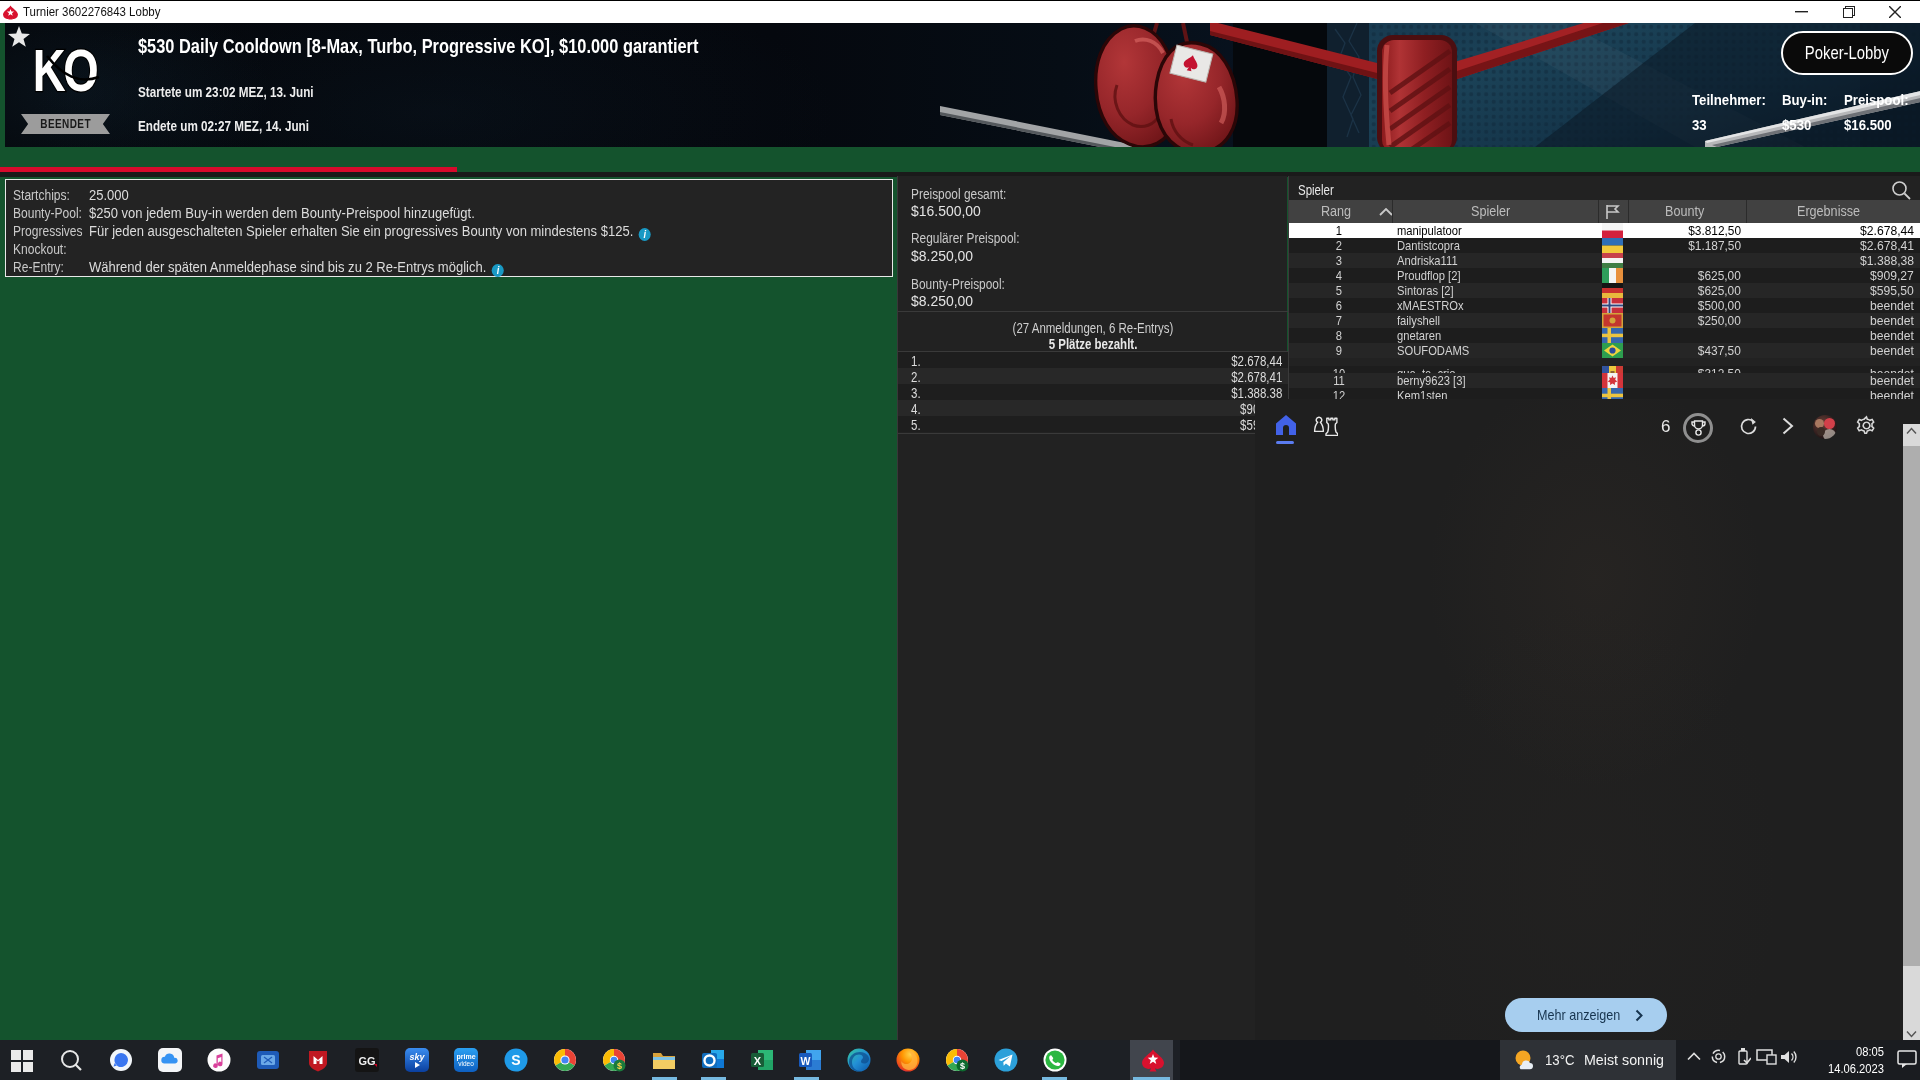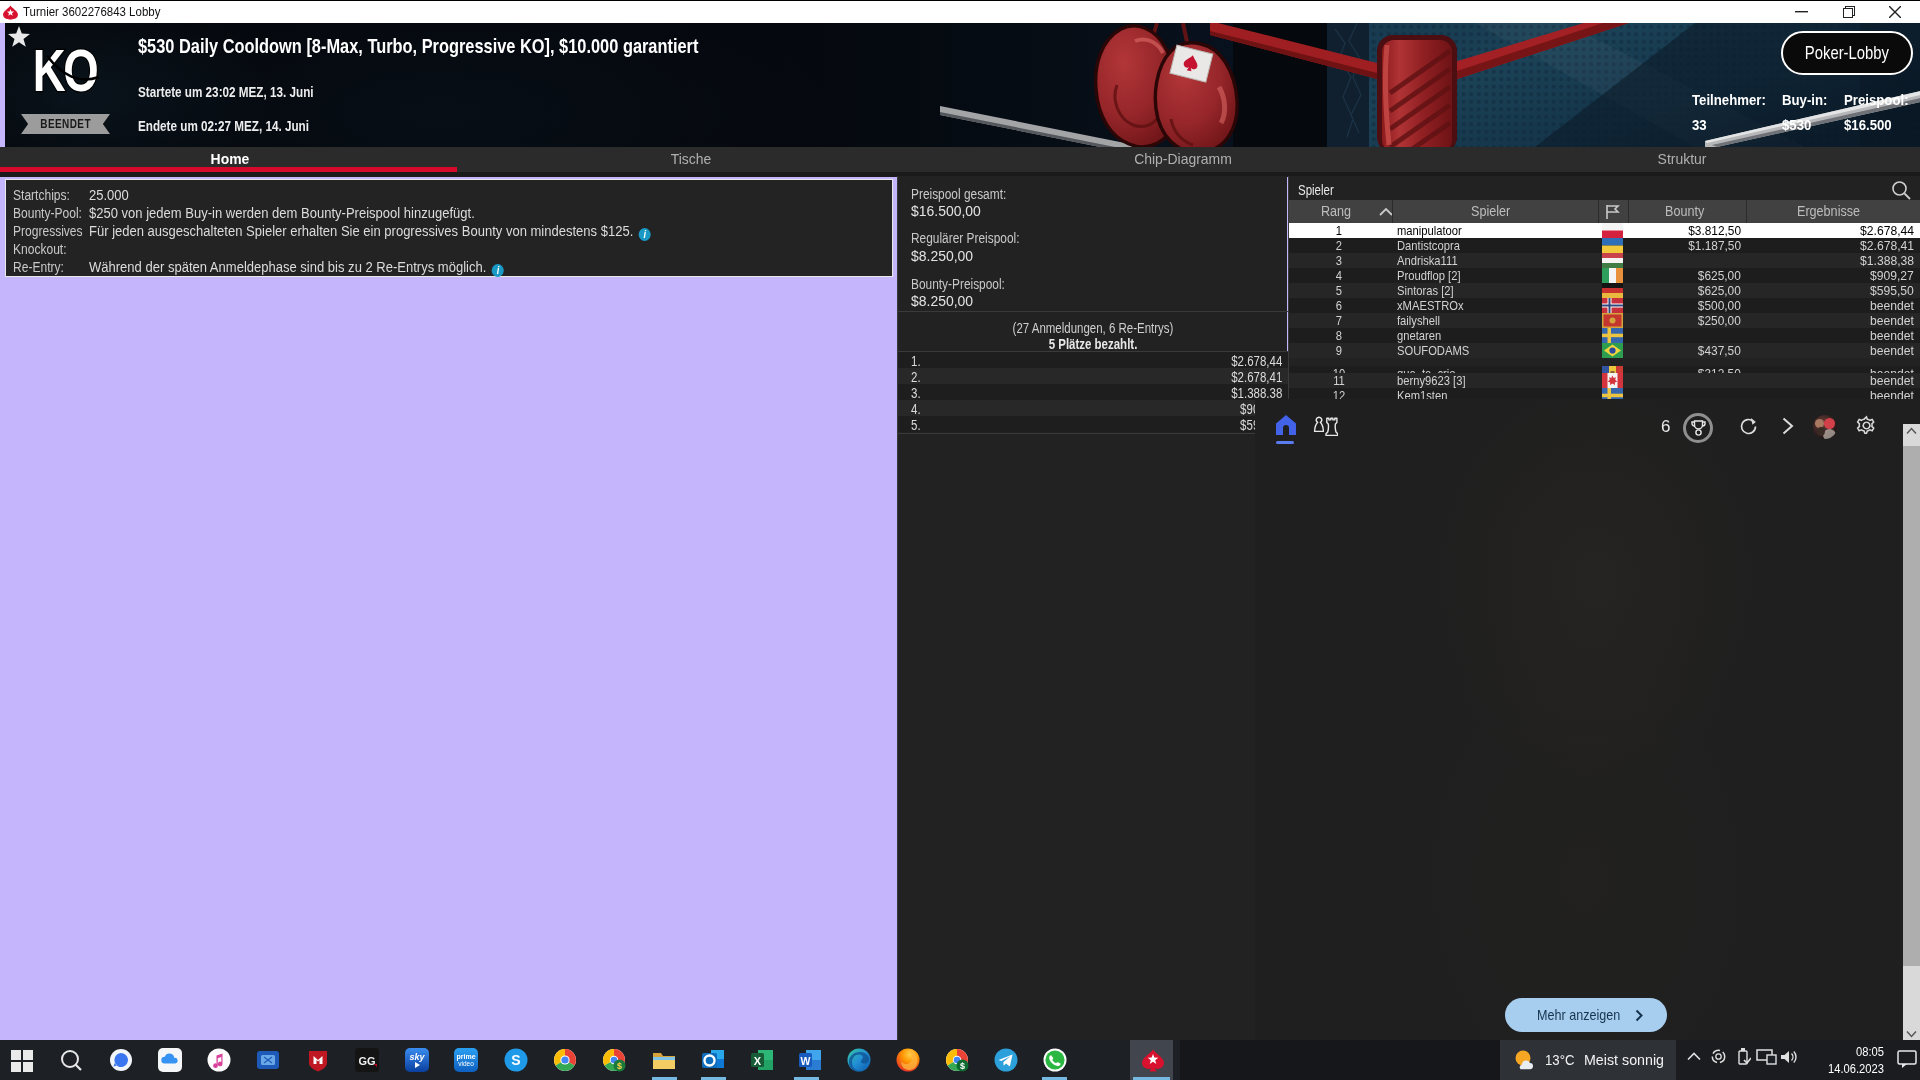--- a/index.html
+++ b/index.html
@@ -1,18 +1,18 @@
 <!DOCTYPE html>
 <html><head>
 <meta charset="utf-8">
 <style>
   * { margin:0; padding:0; box-sizing:border-box; }
   html,body { width:1920px; height:1080px; overflow:hidden; background:#222; }
   body { font-family:"Liberation Sans", sans-serif; }
-  #app { position:absolute; left:0; top:0; width:1920px; height:1080px; background:#c4b5fd; }
+  #app { position:absolute; left:0; top:0; width:1920px; height:1080px; background:#14532d; }
   .abs { position:absolute; }
 
   
   #titlebar { position:absolute; left:0; top:0; width:1920px; height:23px; background:#ffffff; border-top:1px solid #000; }
   #titlebar .ttext { position:absolute; left:23px; top:3px; font-size:13.5px; color:#111; transform:scaleX(0.85); transform-origin:left top; }
 
   
   #header { position:absolute; left:5px; top:23px; width:1920px; height:124px; overflow:hidden;
     background:radial-gradient(ellipse 260px 150px at 70px 70px, rgba(28,62,84,0.22), rgba(28,62,84,0) 75%),
                radial-gradient(ellipse 500px 180px at 430px 90px, rgba(16,36,52,0.25), rgba(16,36,52,0) 80%),
@@ -195,26 +195,20 @@
     <div id="hend">Endete um 02:27 MEZ, 14. Juni</div>
     <div class="hlabel" style="left:1687px">Teilnehmer:</div>
     <div class="hlabel" style="left:1777px">Buy-in:</div>
     <div class="hlabel" style="left:1839px">Preispool:</div>
     <div class="hvalue" style="left:1687px">33</div>
     <div class="hvalue" style="left:1777px">$530</div>
     <div class="hvalue" style="left:1839px">$16.500</div>
     <div id="pokerlobby"><span>Poker-Lobby</span></div>
   </div>
 
-  <div id="tabbar">
-    <div class="tab" id="tab-home" style="left:230px">Home</div>
-    <div class="tab" style="left:691px">Tische</div>
-    <div class="tab" style="left:1183px">Chip-Diagramm</div>
-    <div class="tab" style="left:1682px">Struktur</div>
-  </div>
   <div id="tabred"></div>
   <div class="abs" style="left:0;top:172px;width:1920px;height:5px;background:#1a1a1a"></div>
 
   <div id="leftpanel">
     <div class="lp-label" style="top:7px">Startchips:</div>
       <div class="lp-value" style="top:7px">25.000</div>
     <div class="lp-label" style="top:25px">Bounty-Pool:</div>
       <div class="lp-value" style="top:25px">$250 von jedem Buy-in werden dem Bounty-Preispool hinzugefügt.</div>
     <div class="lp-label" style="top:43px">Progressives</div>
     <div class="lp-value" style="top:43px">Für jeden ausgeschalteten Spieler erhalten Sie ein progressives Bounty von mindestens $125.<span class="info-i">i</span></div>

